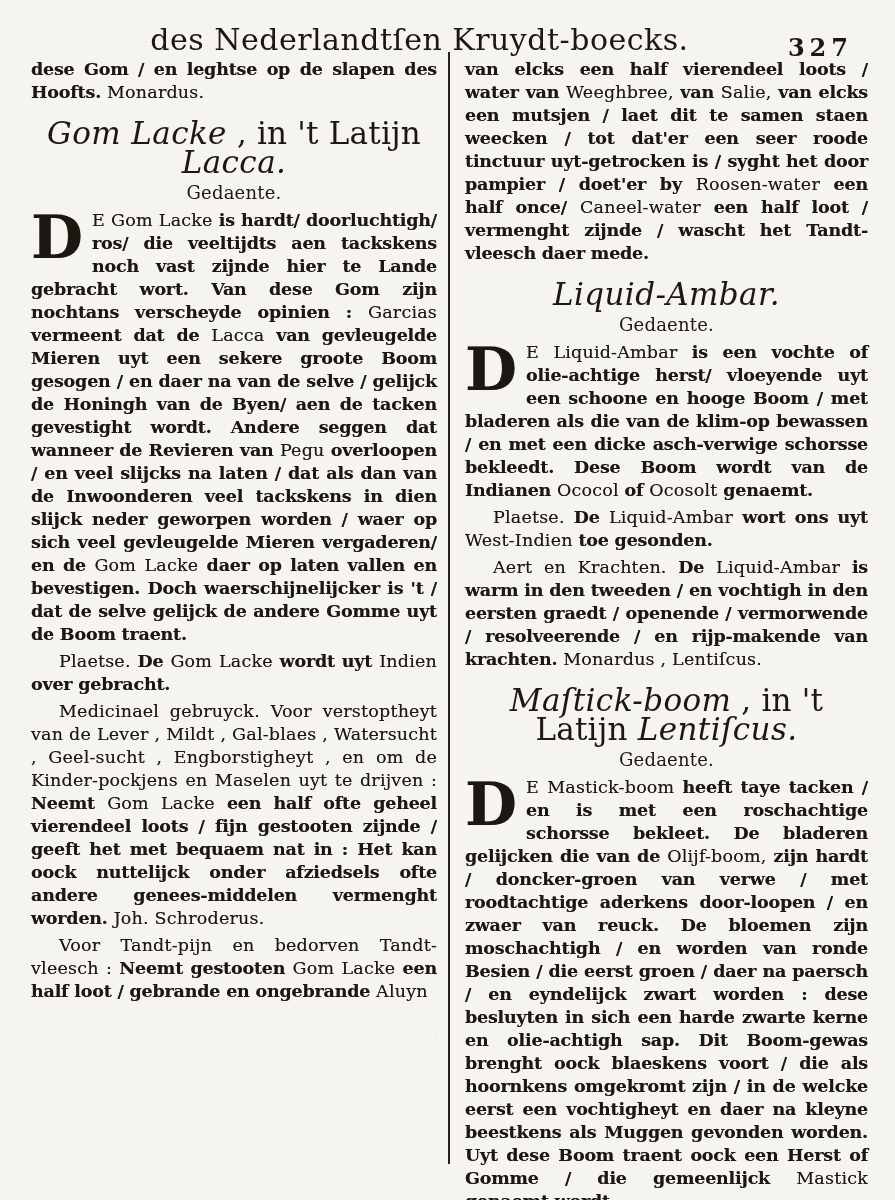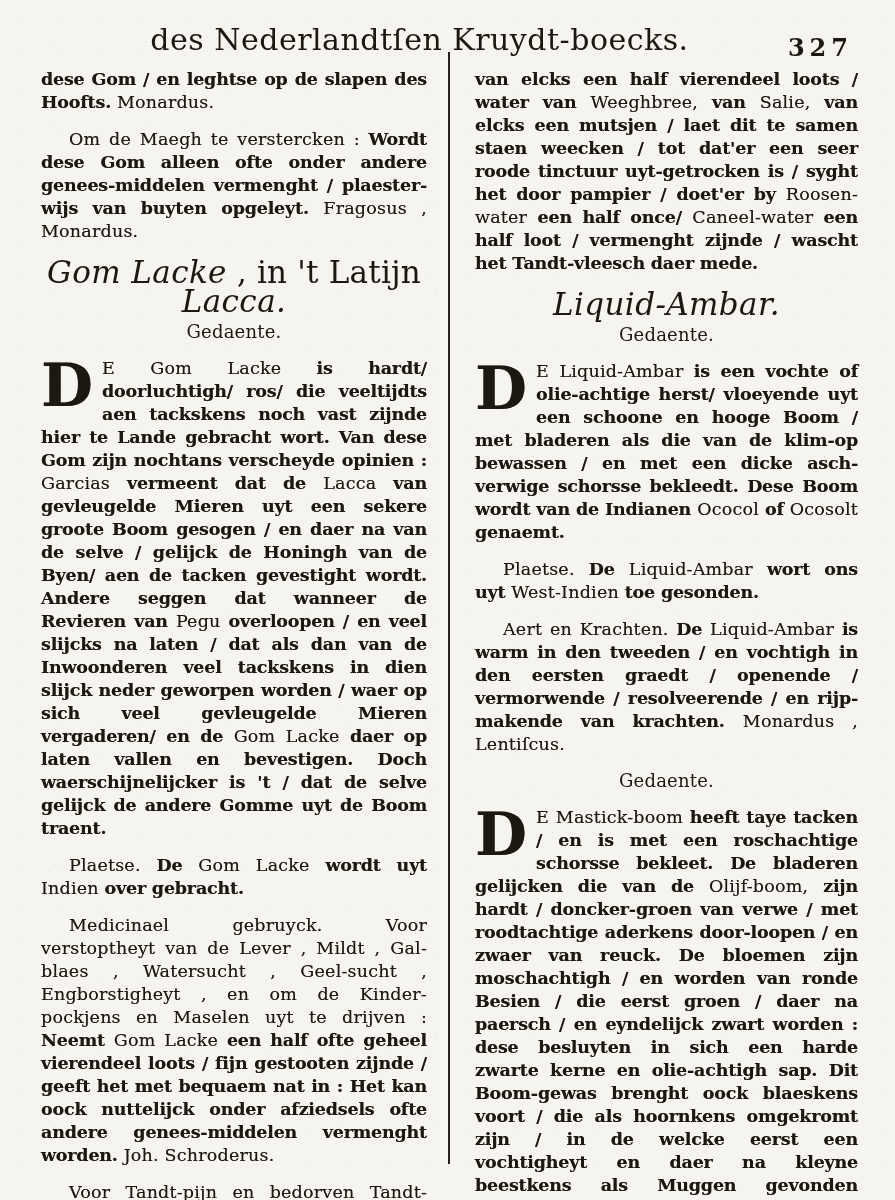--- a/index.html
+++ b/index.html
@@ -32,21 +32,21 @@
     background:#27201a;
   }
   .column{
     position:absolute;top:54px;
     font-size:17.5px;line-height:23px;text-align:justify;
     text-shadow:0 0 0.5px rgba(29,23,17,0.55);
   }
   .column-left{left:27px;width:414px;}
   .column-right{left:461px;width:411px;}
   .blk{margin:0;}
-  p.paragraph{margin:14px;}
+  p.paragraph{margin:4px;}
   p.indent{text-indent:1.6em;}
   .s-g{font-weight:700;letter-spacing:-0.2px;}
   .s-r{font-weight:400;letter-spacing:0.2px;}
   .s-i{font-weight:400;font-style:italic;letter-spacing:0.4px;}
   h2.heading{
     font-size:31px;line-height:29px;font-weight:400;
     text-align:center;text-indent:0;margin:15px 0 5px;
     text-shadow:none;
   }
   h3.subheading{
@@ -68,33 +68,33 @@
 </head>
 <body>
 
 <div class="page">
   <div class="running-header">
     <span>des Nederlandtſen Kruydt-boecks.</span>
   </div>
   <div class="page-number">327</div>
   <div class="column column-left">
       <p class="blk paragraph"><span class="s-g">dese Gom / en leghtse op de slapen des Hoofts. </span><span class="s-r">Monardus.</span></p>
-      <p class="blk paragraph indent"><span class="s-r">Om de Maegh te verstercken : </span><span class="s-g">Wordt dese Gom alleen ofte onder andere genees-middelen vermenght / plaester-wijs van buyten opgeleyt. </span><span class="s-r">Fragosus , Monardus.</span></p>
       <h2 class="blk heading"><span class="s-i">Gom Lacke</span><span class="s-r"> , in 't Latijn </span><span class="s-i">Lacca.</span></h2>
       <h3 class="blk subheading"><span class="s-r">Gedaente.</span></h3>
       <p class="blk paragraph"><span class="dropcap">D</span><span class="s-r">E Gom Lacke </span><span class="s-g">is hardt/ doorluchtigh/ ros/ die veeltijdts aen tackskens noch vast zijnde hier te Lande gebracht wort. Van dese Gom zijn nochtans verscheyde opinien : </span><span class="s-r">Garcias </span><span class="s-g">vermeent dat de </span><span class="s-r">Lacca </span><span class="s-g">van gevleugelde Mieren uyt een sekere groote Boom gesogen / en daer na van de selve / gelijck de Honingh van de Byen/ aen de tacken gevestight wordt. Andere seggen dat wanneer de Revieren van </span><span class="s-r">Pegu </span><span class="s-g">overloopen / en veel slijcks na laten / dat als dan van de Inwoonderen veel tackskens in dien slijck neder geworpen worden / waer op sich veel gevleugelde Mieren vergaderen/ en de </span><span class="s-r">Gom Lacke </span><span class="s-g">daer op laten vallen en bevestigen. Doch waerschijnelijcker is 't / dat de selve gelijck de andere Gomme uyt de Boom traent.</span></p>
       <p class="blk paragraph indent"><span class="s-r">Plaetse. </span><span class="s-g">De </span><span class="s-r">Gom Lacke </span><span class="s-g">wordt uyt </span><span class="s-r">Indien </span><span class="s-g">over gebracht.</span></p>
       <p class="blk paragraph indent"><span class="s-r">Medicinael gebruyck. Voor verstoptheyt van de Lever , Mildt , Gal-blaes , Watersucht , Geel-sucht , Engborstigheyt , en om de Kinder-pockjens en Maselen uyt te drijven : </span><span class="s-g">Neemt </span><span class="s-r">Gom Lacke </span><span class="s-g">een half ofte geheel vierendeel loots / fijn gestooten zijnde / geeft het met bequaem nat in : Het kan oock nuttelijck onder afziedsels ofte andere genees-middelen vermenght worden. </span><span class="s-r">Joh. Schroderus.</span></p>
       <p class="blk paragraph indent"><span class="s-r">Voor Tandt-pijn en bedorven Tandt-vleesch : </span><span class="s-g">Neemt gestooten </span><span class="s-r">Gom Lacke </span><span class="s-g">een half loot / gebrande en ongebrande </span><span class="s-r">Aluyn</span></p>
     </div>
   <div class="column-divider"></div>
   <div class="column column-right">
       <p class="blk paragraph"><span class="s-g">van elcks een half vierendeel loots / water van </span><span class="s-r">Weeghbree, </span><span class="s-g">van </span><span class="s-r">Salie, </span><span class="s-g">van elcks een mutsjen / laet dit te samen staen weecken / tot dat'er een seer roode tinctuur uyt-getrocken is / syght het door pampier / doet'er by </span><span class="s-r">Roosen-water </span><span class="s-g">een half once/ </span><span class="s-r">Caneel-water </span><span class="s-g">een half loot / vermenght zijnde / wascht het Tandt-vleesch daer mede.</span></p>
       <h2 class="blk heading"><span class="s-i">Liquid-Ambar.</span></h2>
       <h3 class="blk subheading"><span class="s-r">Gedaente.</span></h3>
       <p class="blk paragraph"><span class="dropcap">D</span><span class="s-r">E Liquid-Ambar </span><span class="s-g">is een vochte of olie-achtige herst/ vloeyende uyt een schoone en hooge Boom / met bladeren als die van de klim-op bewassen / en met een dicke asch-verwige schorsse bekleedt. Dese Boom wordt van de Indianen </span><span class="s-r">Ococol </span><span class="s-g">of </span><span class="s-r">Ocosolt </span><span class="s-g">genaemt.</span></p>
       <p class="blk paragraph indent"><span class="s-r">Plaetse. </span><span class="s-g">De </span><span class="s-r">Liquid-Ambar </span><span class="s-g">wort ons uyt </span><span class="s-r">West-Indien </span><span class="s-g">toe gesonden.</span></p>
       <p class="blk paragraph indent"><span class="s-r">Aert en Krachten. </span><span class="s-g">De </span><span class="s-r">Liquid-Ambar </span><span class="s-g">is warm in den tweeden / en vochtigh in den eersten graedt / openende / vermorwende / resolveerende / en rijp-makende van krachten. </span><span class="s-r">Monardus , Lentiſcus.</span></p>
+      <h2 class="blk heading"><span class="s-i">Maſtick-boom</span><span class="s-r"> , in 't Latijn </span><span class="s-i">Lentiſcus.</span></h2>
       <h3 class="blk subheading"><span class="s-r">Gedaente.</span></h3>
       <p class="blk paragraph"><span class="dropcap">D</span><span class="s-r">E Mastick-boom </span><span class="s-g">heeft taye tacken / en is met een roschachtige schorsse bekleet. De bladeren gelijcken die van de </span><span class="s-r">Olijf-boom, </span><span class="s-g">zijn hardt / doncker-groen van verwe / met roodtachtige aderkens door-loopen / en zwaer van reuck. De bloemen zijn moschachtigh / en worden van ronde Besien / die eerst groen / daer na paersch / en eyndelijck zwart worden : dese besluyten in sich een harde zwarte kerne en olie-achtigh sap. Dit Boom-gewas brenght oock blaeskens voort / die als hoornkens omgekromt zijn / in de welcke eerst een vochtigheyt en daer na kleyne beestkens als Muggen gevonden worden. Uyt dese Boom traent oock een Herst of Gomme / die gemeenlijck </span><span class="s-r">Mastick </span><span class="s-g">genaemt wordt.</span></p>
       <p class="blk catchword"><span class="s-r">Plaetſe.</span></p>
     </div>
 </div>
 
 </body></html>

